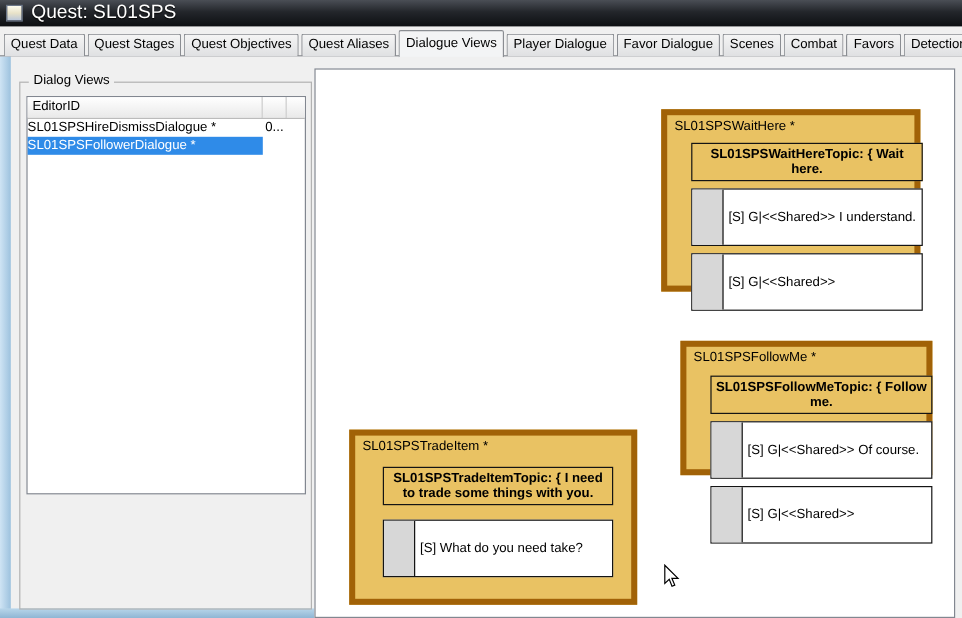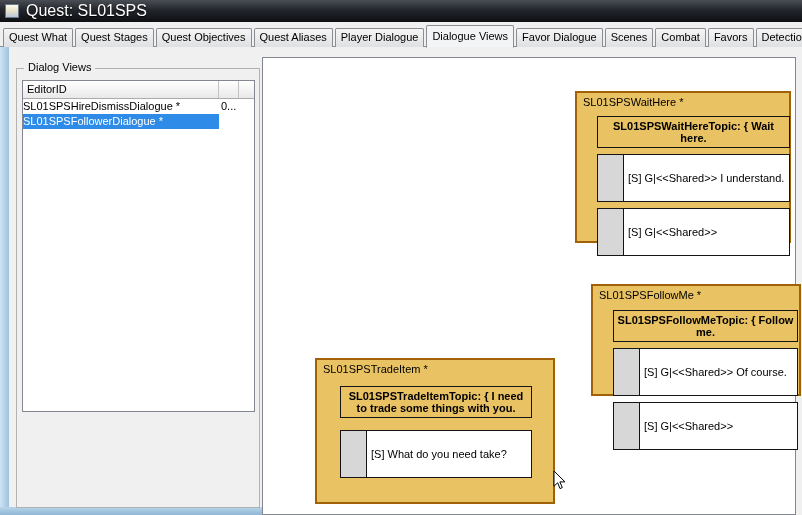--- a/index.html
+++ b/index.html
@@ -45,21 +45,21 @@
   .lv-row { display:flex; height:15px; line-height:15px; }
   .lv-cell1 { width:196px; padding:0 0; white-space:nowrap; overflow:hidden; }
   .lv-cell2 { width:30px; padding:0 2px; white-space:nowrap; overflow:hidden; }
   .lv-row.selected .lv-cell1 { background:#2f8be8; color:#fff; }
 
   
   .canvas { position:absolute; left:262px; top:57px; width:534px; height:458px;
     background:#fff; border:1px solid #828790; z-index:1; }
 
   
-  .dlgbox { position:absolute; background:#e9c263; border:2px solid #a16207;margin-left:24px; }
+  .dlgbox { position:absolute; background:#e9c263; border:5px solid #a16207; }
   .dlg-title { padding:3px 0 0 6px; white-space:nowrap; overflow:hidden; }
   .dlg-table { position:absolute; }
   .topic-header { background:#e9c263; border:1px solid #141414; text-align:center;
     font-weight:bold; padding:3px 3px; }
   .info-row { display:flex; border:1px solid #141414; margin-top:6px; background:#fff; min-height:22px; }
   .info-idx { width:26px; background:#d7d7d7; border-right:1px solid #141414; flex:none; }
   .info-text { flex:1; padding:17px 4px; }
 
   .cursor { position:absolute; z-index:9; }
 </style>
@@ -68,26 +68,26 @@
 
 <div class="screen">
 
   <div class="titlebar">
     <span class="app-icon"></span>
     <span class="title-text">Quest: SL01SPS</span>
   </div>
 
   <div class="tab-baseline"></div>
   <div class="tabstrip">
-    <div class="tab">Quest What</div>
+    <div class="tab">Quest Data</div>
     <div class="tab">Quest Stages</div>
     <div class="tab">Quest Objectives</div>
     <div class="tab">Quest Aliases</div>
+    <div class="tab active">Dialogue Views</div>
     <div class="tab">Player Dialogue</div>
-    <div class="tab active">Dialogue Views</div>
     <div class="tab">Favor Dialogue</div>
     <div class="tab">Scenes</div>
     <div class="tab">Combat</div>
     <div class="tab">Favors</div>
     <div class="tab">Detection</div>
   </div>
 
   <div class="edge-left"></div>
   <div class="edge-bottom"></div>
 

